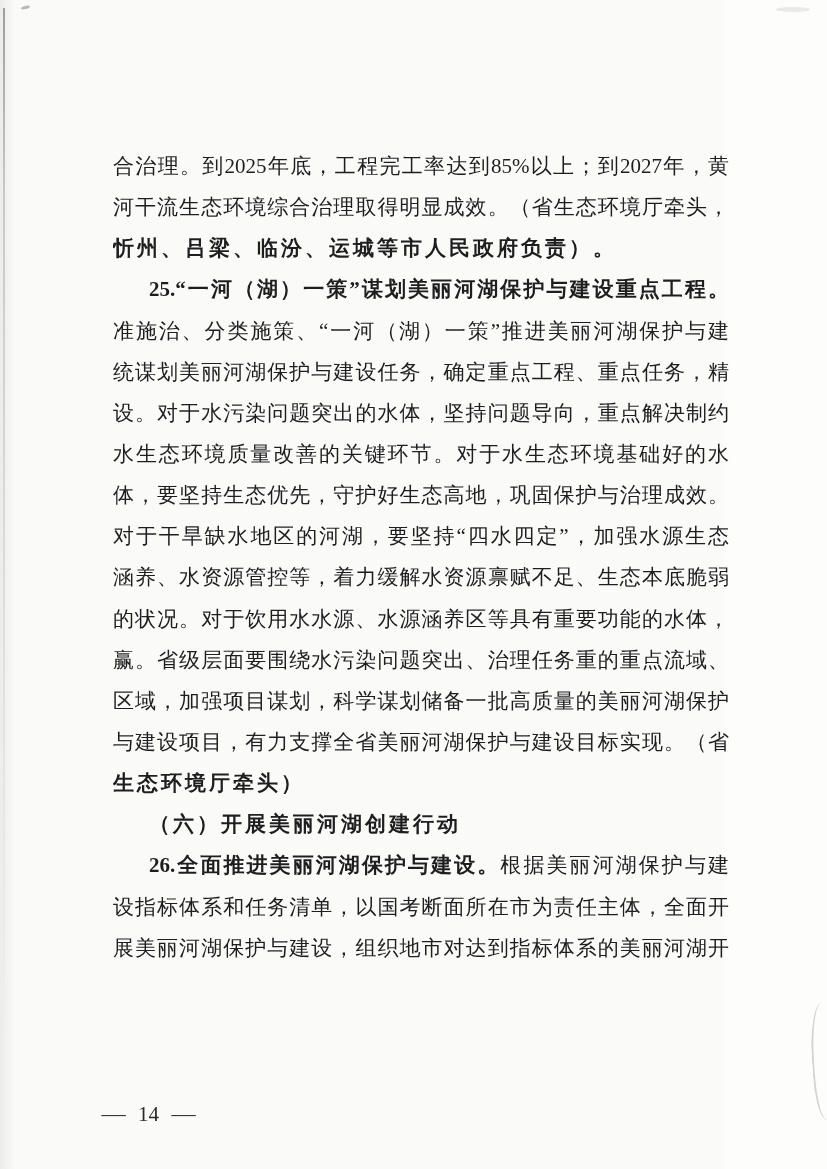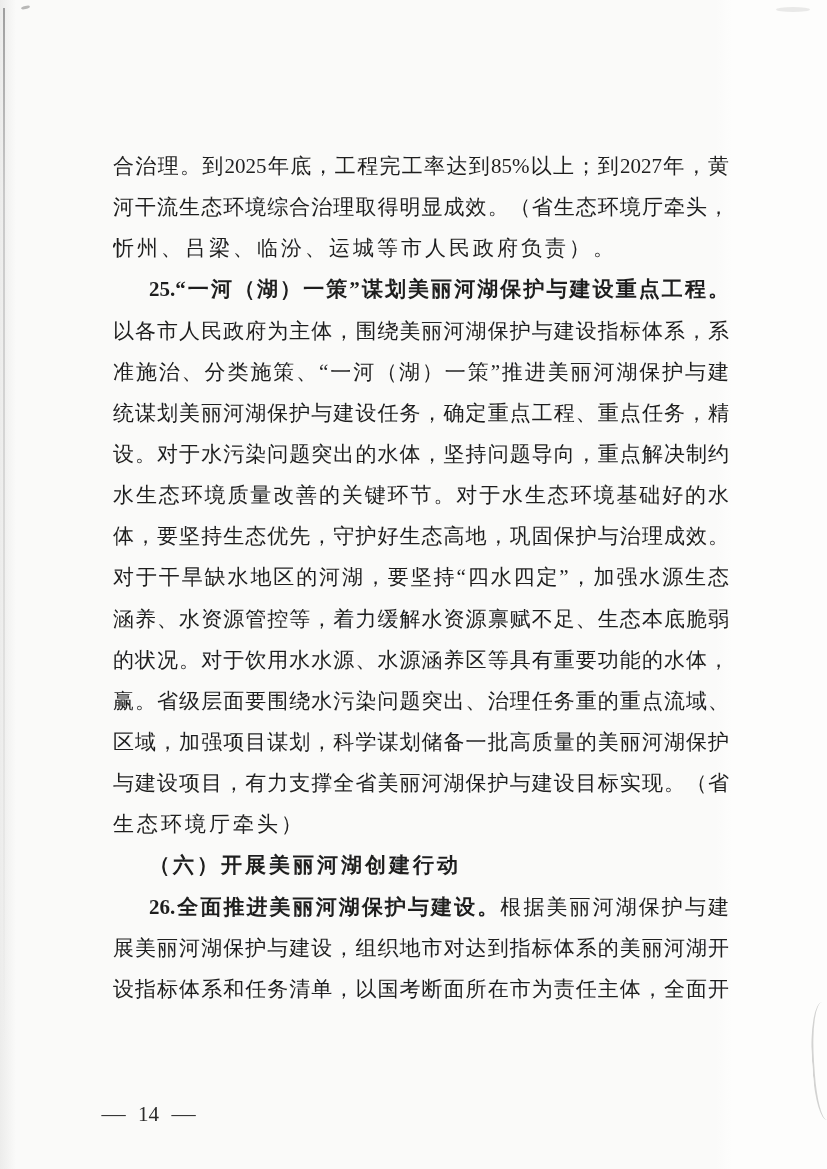--- a/index.html
+++ b/index.html
@@ -30,21 +30,21 @@
   }
   
   .text-block {
     position:absolute; left:113px; top:146px; width:616px;
     font-size:21px; line-height:41.15px; color:#1e1e1e;
   }
   .line {
     height:41.15px; overflow:hidden;
     text-align:justify; text-align-last:justify;
   }
-  .line.short { text-align-last:left; letter-spacing:3px; }
+  .line.short { text-align-last:left; letter-spacing:3px;font-weight:bold; }
   .line.indent { text-indent:36px; }
   .bold, .line.bold { font-weight:700; }
   
   .page-footer {
     position:absolute; left:103px; top:1104px;
     display:flex; align-items:center; gap:14px;
     font-size:21px; color:#2a2a2a; line-height:1;
   }
   .page-footer .dash { letter-spacing:0; transform:scaleX(1.15); }
 </style>
@@ -56,37 +56,36 @@
   <div class="edge-left"></div>
   <div class="speck-top-left"></div>
   <div class="smudge-top-right"></div>
   <div class="arc-right"></div>
 
   <main class="text-block">
       <div class="line">合治理。到2025年底，工程完工率达到85%以上；到2027年，黄</div>
       <div class="line">河干流生态环境综合治理取得明显成效。（省生态环境厅牵头，</div>
       <div class="line short">忻州、吕梁、临汾、运城等市人民政府负责）。</div>
       <div class="line indent bold">25.“一河（湖）一策”谋划美丽河湖保护与建设重点工程。</div>
-      <div class="line">以各市人民政府为主体，围绕美丽河湖保护与建设指标体系，系</div>
       <div class="line">准施治、分类施策、“一河（湖）一策”推进美丽河湖保护与建</div>
       <div class="line">统谋划美丽河湖保护与建设任务，确定重点工程、重点任务，精</div>
       <div class="line">设。对于水污染问题突出的水体，坚持问题导向，重点解决制约</div>
       <div class="line">水生态环境质量改善的关键环节。对于水生态环境基础好的水</div>
       <div class="line">体，要坚持生态优先，守护好生态高地，巩固保护与治理成效。</div>
       <div class="line">对于干旱缺水地区的河湖，要坚持“四水四定”，加强水源生态</div>
       <div class="line">涵养、水资源管控等，着力缓解水资源禀赋不足、生态本底脆弱</div>
       <div class="line">的状况。对于饮用水水源、水源涵养区等具有重要功能的水体，</div>
       <div class="line">赢。省级层面要围绕水污染问题突出、治理任务重的重点流域、</div>
       <div class="line">区域，加强项目谋划，科学谋划储备一批高质量的美丽河湖保护</div>
       <div class="line">与建设项目，有力支撑全省美丽河湖保护与建设目标实现。（省</div>
       <div class="line short">生态环境厅牵头）</div>
       <div class="line indent bold short">（六）开展美丽河湖创建行动</div>
       <div class="line indent"><span class="bold">26.全面推进美丽河湖保护与建设。</span>根据美丽河湖保护与建</div>
+      <div class="line">设指标体系和任务清单，以国考断面所在市为责任主体，全面开</div>
       <div class="line">展美丽河湖保护与建设，组织地市对达到指标体系的美丽河湖开</div>
-      <div class="line">设指标体系和任务清单，以国考断面所在市为责任主体，全面开</div>
     </main>
 
   <footer class="page-footer">
     <span class="dash">—</span>
     <span>14</span>
     <span class="dash">—</span>
   </footer>
 
 </div>
 

